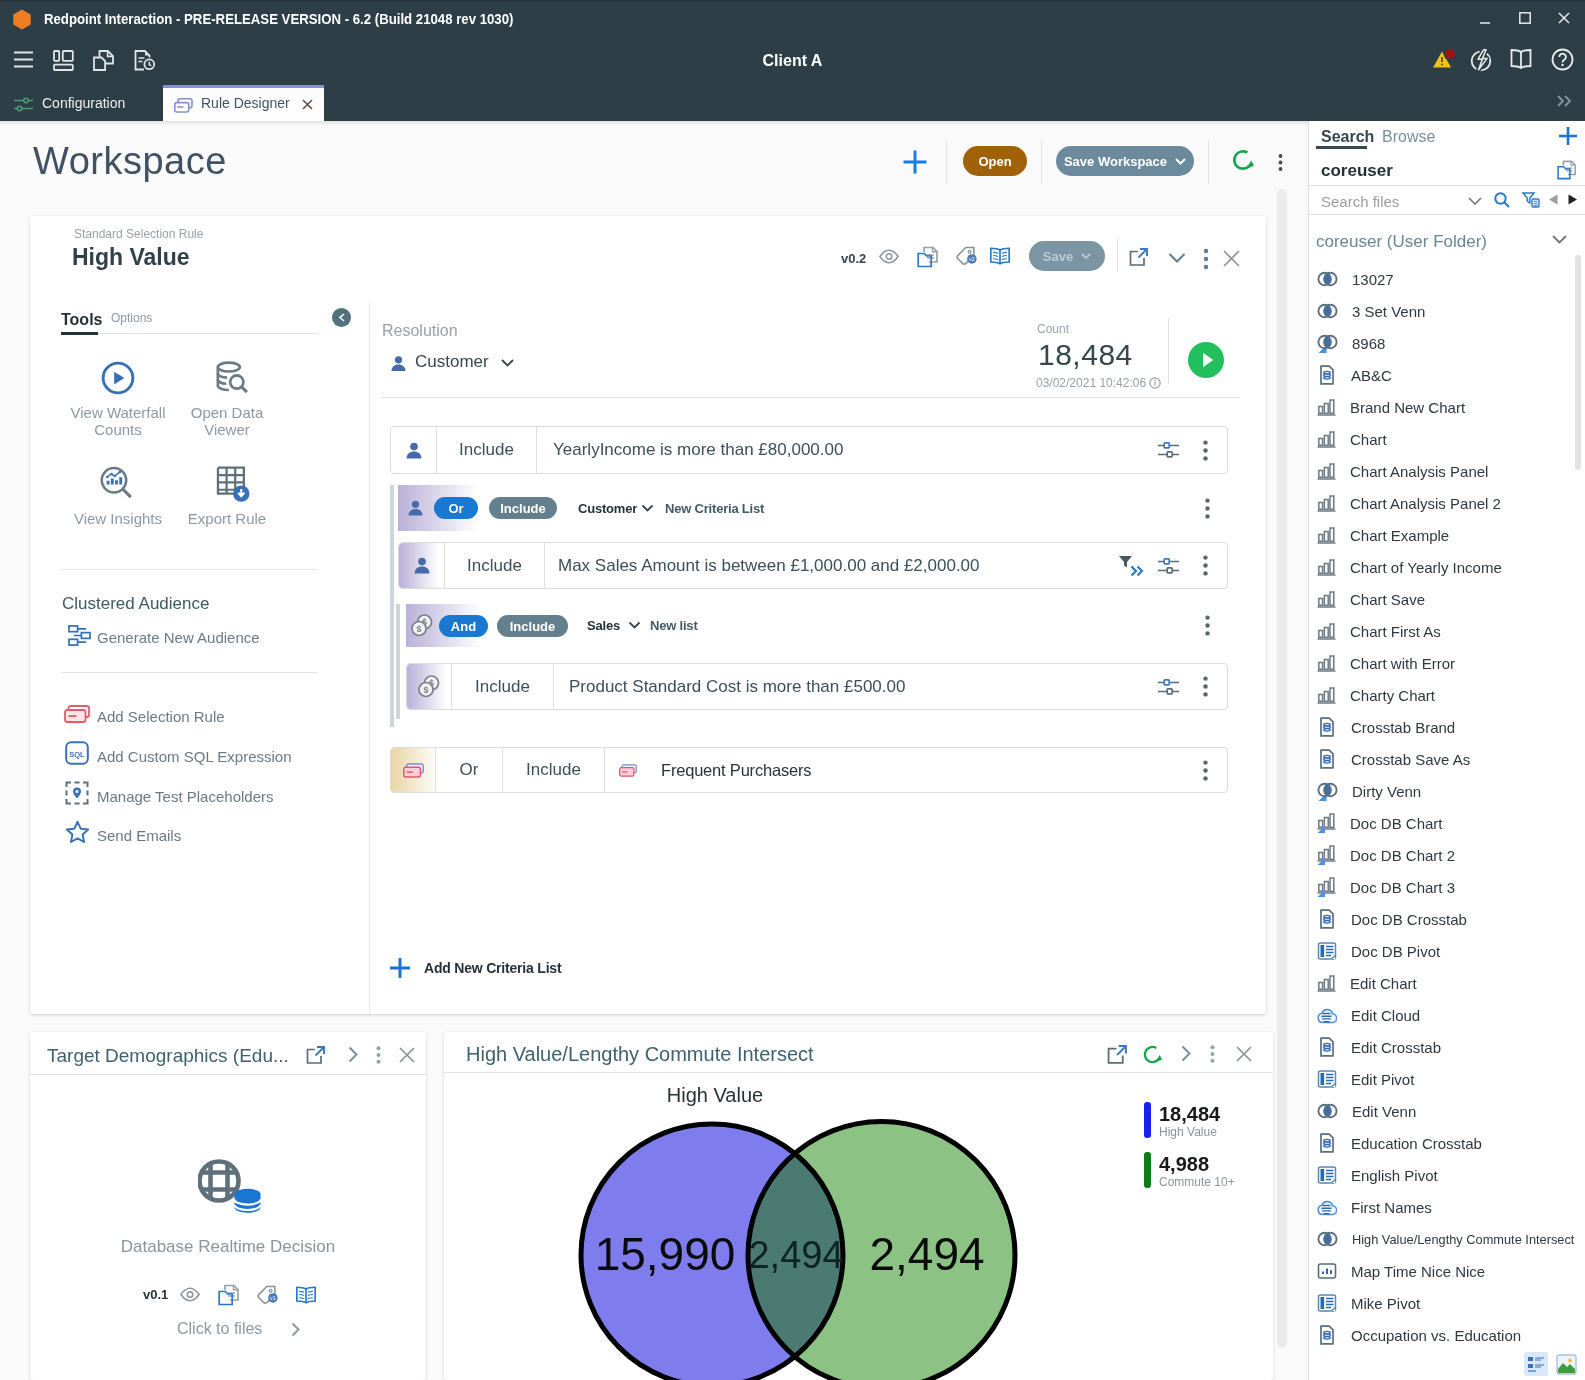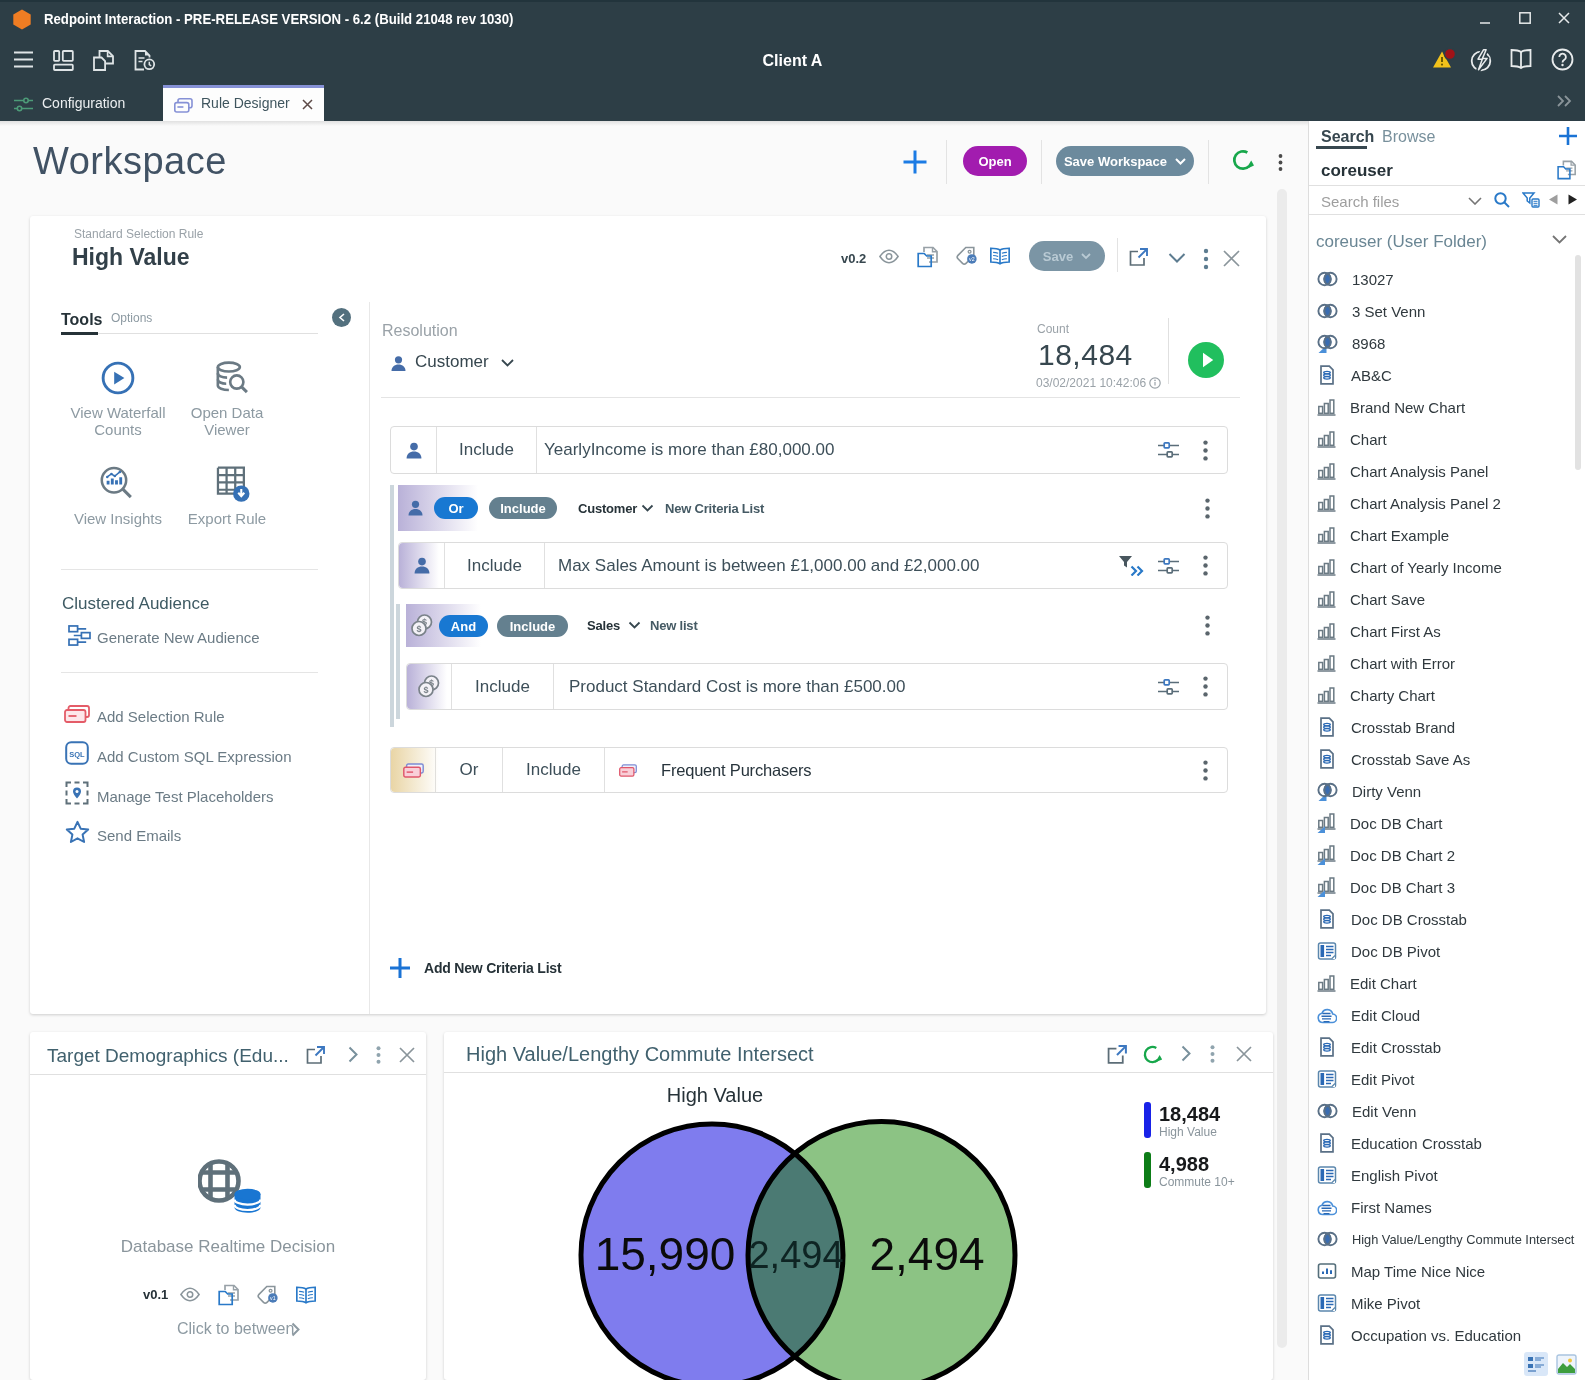--- a/index.html
+++ b/index.html
@@ -122,21 +122,21 @@
   </svg>
 <svg class="abs" style="left:1556px;top:94px" width="17" height="14" viewBox="0 0 17 14">
     <path d="M2 2l5 5-5 5M9 2l5 5-5 5" fill="none" stroke="#8a9499" stroke-width="1.8"></path>
   </svg>
 
 <div id="ws-title">Workspace</div>
 <svg class="abs" style="left:902px;top:149px" width="26" height="26" viewBox="0 0 26 26">
     <path d="M13 1.5v23M1.5 13h23" stroke="#1b7be4" stroke-width="3"></path>
   </svg>
 <div class="vdiv" style="left:946px;top:140px;height:44px"></div>
-<div class="pill" style="left:963px;top:146px;width:64px;height:30px;background:#a21caf">Open</div>
+<div class="pill" style="left:963px;top:146px;width:64px;height:30px;background:#a16207">Open</div>
 <div class="vdiv" style="left:1041px;top:140px;height:44px"></div>
 <div class="pill" style="left:1056px;top:146px;width:138px;height:30px;background:#6c8a9d;">Save Workspace
   <svg style="margin-left:8px" width="11" height="7" viewBox="0 0 11 7">
       <path d="M1 1l4.5 4.5L10 1" fill="none" stroke="#fff" stroke-width="2"></path>
     </svg>
 </div>
 <div class="vdiv" style="left:1208px;top:140px;height:44px"></div>
 <svg class="abs" style="left:1231px;top:148px" width="24" height="24" viewBox="0 0 24 24">
     <path d="M16.35 4.47 A8.7 8.7 0 1 0 18.15 18.15" fill="none" stroke="#17a74b" stroke-width="2.7"></path>
     <path d="M20.2 12.6L23.0 17.6 14.9 21.2z" fill="#17a74b"></path>
@@ -302,21 +302,21 @@
   <div class="rrow" style="left:360px;top:210px;width:838px;height:48px">
     <div style="width:45px;display:flex;justify-content:center">
         <svg width="18" height="19" viewBox="0 0 17 17">
           <circle cx="8.5" cy="4.8" r="3.6" fill="#456ca8"></circle>
           <path d="M1.5 16c0-4 3-6.5 7-6.5s7 2.5 7 6.5z" fill="#456ca8"></path>
         </svg>
       </div>
     <div class="cellsep"></div>
     <div class="inc" style="width:99px;text-align:center">Include</div>
     <div class="cellsep"></div>
-    <div class="inc" style="margin-left:7px">YearlyIncome is more than £80,000.00</div>
+    <div class="inc" style="margin-left:16px">YearlyIncome is more than £80,000.00</div>
     <div style="flex:1"></div>
     <svg class="sliders" width="21" height="16" viewBox="0 0 21 16">
         <path d="M0 3.5h6M11 3.5h10M0 12.5h9M14 12.5h7" stroke="#5a6d79" stroke-width="1.7"></path>
         <rect x="6.2" y="0.9" width="5" height="5" rx="0.8" fill="#fff" stroke="#3d78c0" stroke-width="1.7"></rect>
         <rect x="9.2" y="9.9" width="5" height="5" rx="0.8" fill="#fff" stroke="#5a6d79" stroke-width="1.7"></rect>
       </svg>
     <svg class="rdots" width="5" height="21" viewBox="0 0 5 21">
         <circle cx="2.5" cy="2.6" r="2.2" fill="#5a656c"></circle>
         <circle cx="2.5" cy="10.5" r="2.2" fill="#5a656c"></circle>
         <circle cx="2.5" cy="18.4" r="2.2" fill="#5a656c"></circle>
@@ -508,21 +508,21 @@
       <path d="M10.2 1.6L2 9.8a2.6 2.6 0 0 0 0 3.6l4.8 4.8a2.6 2.6 0 0 0 3.6 0l8.2-8.2V1.6z" fill="none" stroke="#8a959b" stroke-width="1.7"></path>
       <circle cx="14.2" cy="6" r="1.5" fill="none" stroke="#8a959b" stroke-width="1.3"></circle>
       <circle cx="16.6" cy="13.6" r="5" fill="#4b7cb8"></circle>
       <text x="16.6" y="15.8" font-size="5.5" fill="#fff" text-anchor="middle" font-family="Liberation Sans">v1</text>
     </svg>
   <svg style="position:absolute;left:265px;top:254px" width="22" height="18" viewBox="0 0 24 19">
       <path d="M12 3C10 1.6 7 1 2 1v15c5 0 8 .6 10 2 2-1.4 5-2 10-2V1c-5 0-8 .6-10 2z" fill="none" stroke="#2979c8" stroke-width="1.8"></path>
       <path d="M12 3v15" stroke="#2979c8" stroke-width="1.8"></path>
       <path d="M4.5 5.5c2.5 0 4 .4 5.5 1M4.5 9c2.5 0 4 .4 5.5 1M4.5 12.5c2.5 0 4 .4 5.5 1M19.5 5.5c-2.5 0-4 .4-5.5 1M19.5 9c-2.5 0-4 .4-5.5 1M19.5 12.5c-2.5 0-4 .4-5.5 1" fill="none" stroke="#2979c8" stroke-width="1.2"></path>
     </svg>
-  <div style="position:absolute;left:147px;top:288px;font-size:16px;color:#8d9aa2">Click to between</div>
+  <div style="position:absolute;left:147px;top:288px;font-size:16px;color:#8d9aa2">Click to files</div>
   <svg style="position:absolute;left:261px;top:290px" width="10" height="15" viewBox="0 0 10 15">
       <path d="M1.5 1.5l6 6-6 6" fill="none" stroke="#8d9aa2" stroke-width="2"></path>
     </svg>
 </div>
 
 <div class="bcard" style="left:444px;top:1032px;width:829px;height:348px;overflow:hidden">
   <div style="position:absolute;left:0;top:0;width:100%;height:41px;border-bottom:1px solid #e0e0e0"></div>
   <div style="position:absolute;left:22px;top:11px;font-size:20px;color:#41616e;white-space:nowrap">High Value/Lengthy Commute Intersect</div>
   <svg style="position:absolute;left:663px;top:12px" width="21" height="21" viewBox="0 0 20 20">
       <path d="M15 11v7H1.5V4.5H9" fill="none" stroke="#5c6d77" stroke-width="1.7"></path>

